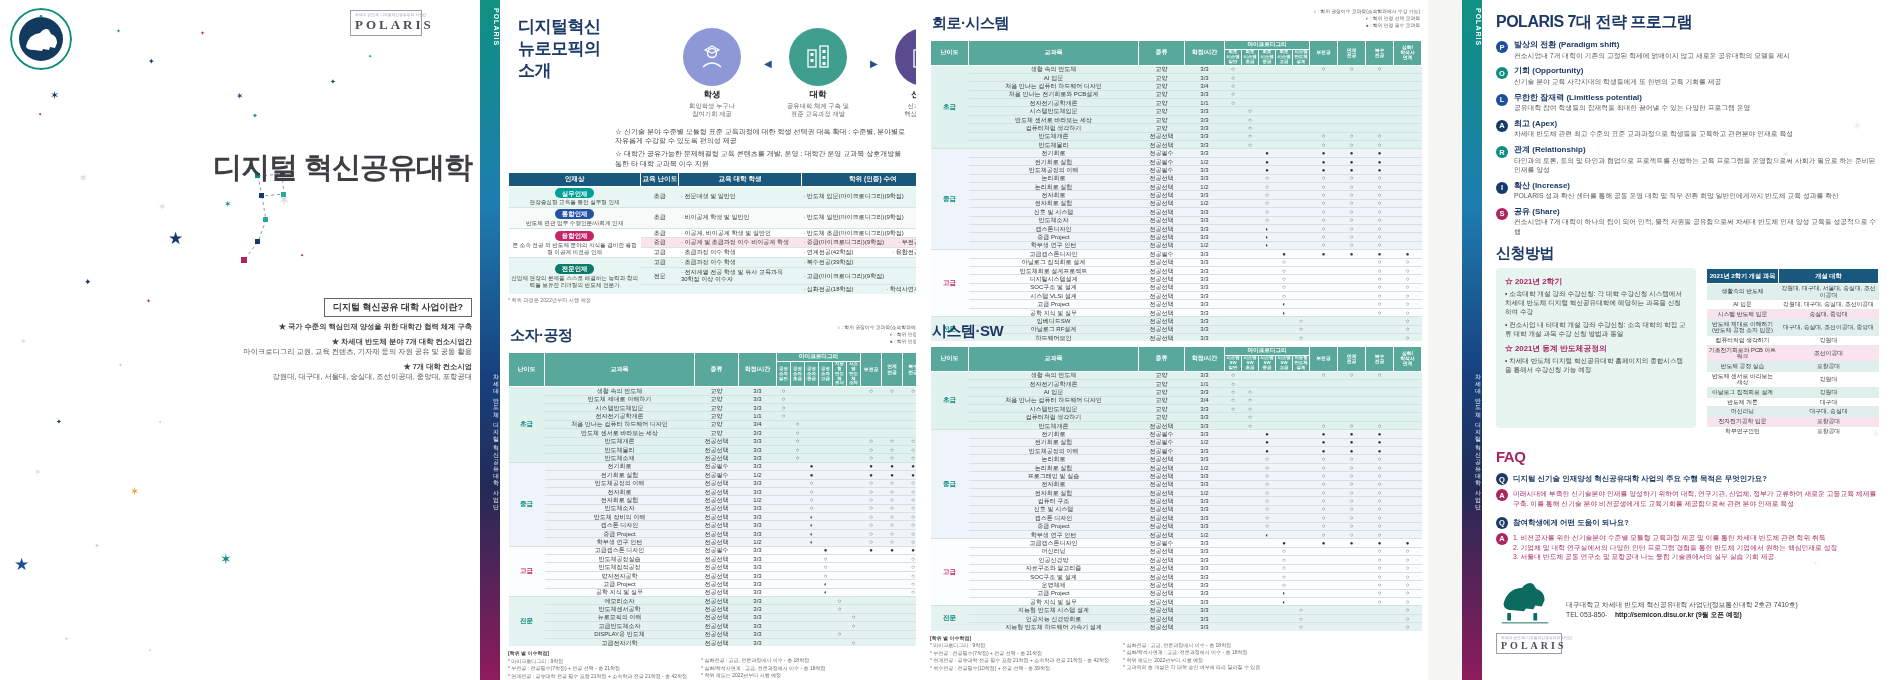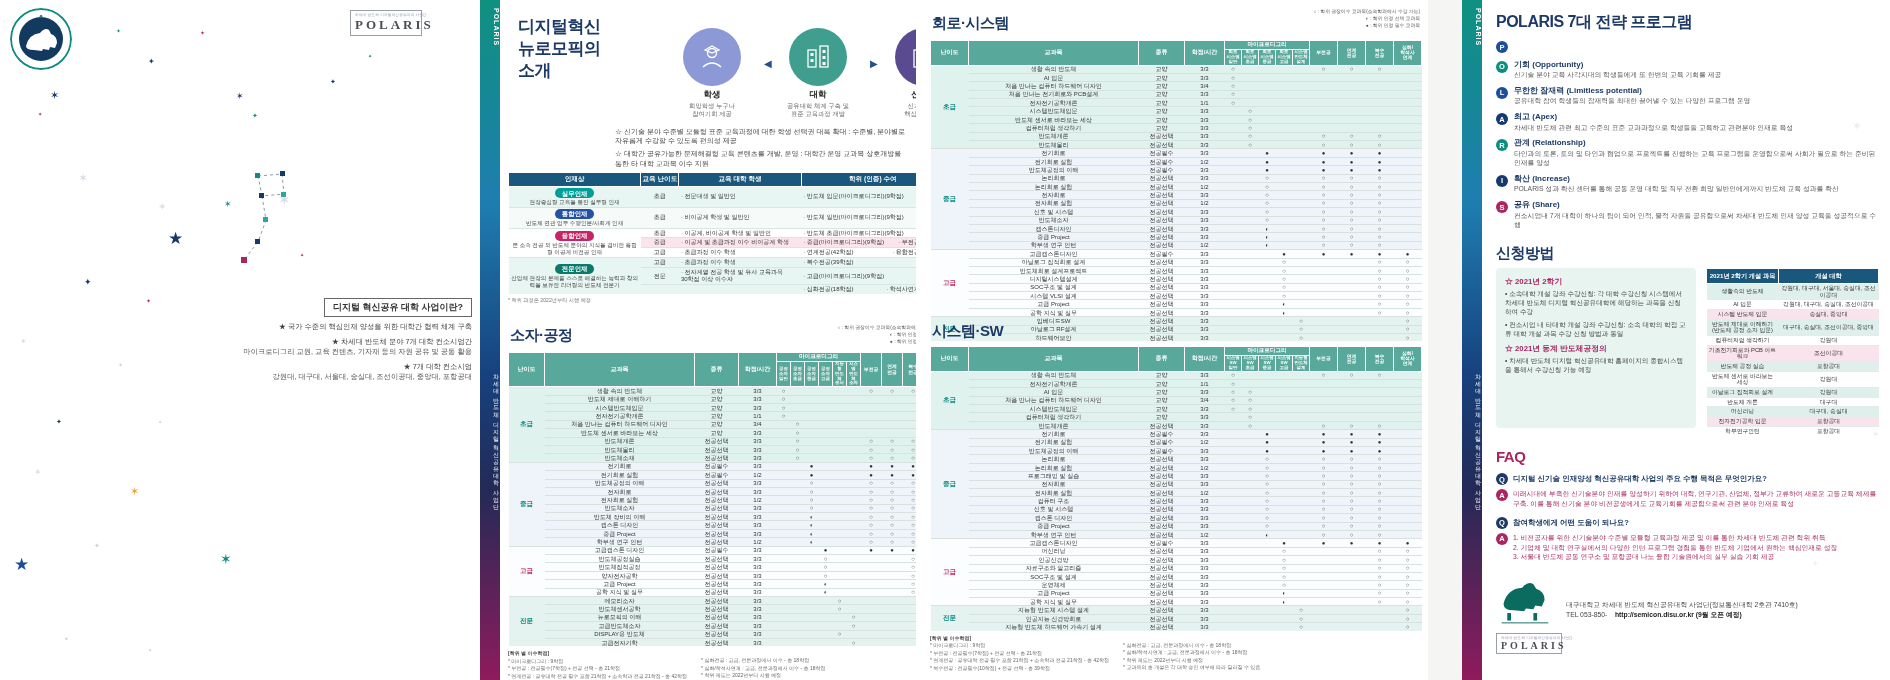--- a/index.html
+++ b/index.html
@@ -21,21 +21,21 @@
   .frame-logo .cap{font-size:3.6px;color:#8a93a8;letter-spacing:.2px;white-space:nowrap}
   .frame-logo .word{font-family:"Liberation Serif",serif;font-size:13px;font-weight:bold;
                     color:#4a4f57;letter-spacing:3px}
   .p1-title{position:absolute;right:8px;top:150px;text-align:right;color:#3e3e42;
             font-size:29px;font-weight:800;line-height:1.18;letter-spacing:-1px}
   .qbox{position:absolute;right:8px;top:298px;border:1px solid #666;padding:2px 8px;
         font-size:9px;font-weight:bold;color:#333;background:#fff}
   .p1-bullets{position:absolute;right:8px;top:322px;width:330px;text-align:right;
               font-size:7.3px;color:#555;line-height:1.45}
   .p1-bullets .b{margin-bottom:4px}
-  .p1-bullets .b .l1{font-weight:normal;color:#444}
+  .p1-bullets .b .l1{font-weight:bold;color:#444}
   .unit{position:absolute;left:250px;top:585px;display:flex;align-items:center;gap:7px}
   .unit .txt{font-size:11px;font-weight:bold;color:#0b6a59;line-height:1.25}
   
   .sec-title{font-size:15px;font-weight:800;color:#1d3a67;letter-spacing:-0.5px}
   .legend{font-size:4.8px;color:#555;text-align:right;line-height:1.5}
   .intro-title{position:absolute;left:18px;top:16px;font-size:17px;font-weight:800;
                color:#1d3a67;line-height:1.3;letter-spacing:-0.5px}
   .node{position:absolute;width:84px;text-align:center}
   .node .circ{width:58px;height:58px;border-radius:50%;margin:0 auto;display:flex;
               align-items:center;justify-content:center}
@@ -147,20 +147,21 @@
     <rect x="27" y="5" width="5" height="5" fill="#0e8c7f"></rect>
       <rect x="52" y="3" width="5" height="5" fill="#16386b"></rect>
     <rect x="53" y="24" width="5" height="5" fill="#2aa7a0"></rect>
       <rect x="31" y="25" width="5" height="5" fill="#16386b"></rect>
     <rect x="35" y="49" width="5" height="5" fill="#2aa7a0"></rect>
       <rect x="27" y="71" width="5" height="5" fill="#16386b"></rect>
     <rect x="13" y="89" width="6" height="6" fill="#ab2560"></rect>
   </svg>
 
   <div class="p1-title">
+    <div>디지털 혁신공유대학</div>
   </div>
 
   <div class="qbox">디지털 혁신공유 대학 사업이란?</div>
   <div class="p1-bullets" id="p1bullets">
       <div class="b">
         <div class="l1">★ 국가 수준의 핵심인재 양성을 위한 대학간 협력 체계 구축</div>
       </div>
       <div class="b">
         <div class="l1">★ 차세대 반도체 분야 7개 대학 컨소시엄간</div>
         <div class="l2">마이크로디그리 교원, 교육 컨텐츠, 기자재 등의 자원 공유 및 공동 활용</div>
@@ -2018,20 +2019,24 @@
 <div class="spine" style="left:1462px">
   <div class="wm">POLARIS</div>
   <div class="vtext">차세대 반도체 디지털 혁신공유대학 사업단</div>
 </div>
 
 <div class="panel" id="p4" style="left:1482px;width:408px">
   <div class="abs p4-title" style="left:14px;top:12px">POLARIS 7대 전략 프로그램</div>
   <div class="abs" id="strategyList" style="left:14px;top:40px;width:384px">
       <div class="strat">
         <span class="badge" style="background: rgb(28, 78, 155);">P</span>
+        <div>
+          <div class="tt">발상의 전환 (Paradigm shift)</div>
+          <div class="bd">컨소시엄내 7개 대학이 기존의 고정된 학제에 얽매이지 않고 새로운 공유대학의 모델을 제시</div>
+        </div>
       </div>
       <div class="strat">
         <span class="badge" style="background: rgb(13, 141, 128);">O</span>
         <div>
           <div class="tt">기회 (Opportunity)</div>
           <div class="bd">신기술 분야 교육 사각지대의 학생들에게 또 한번의 교육 기회를 제공</div>
         </div>
       </div>
       <div class="strat">
         <span class="badge" style="background: rgb(28, 78, 155);">L</span>

